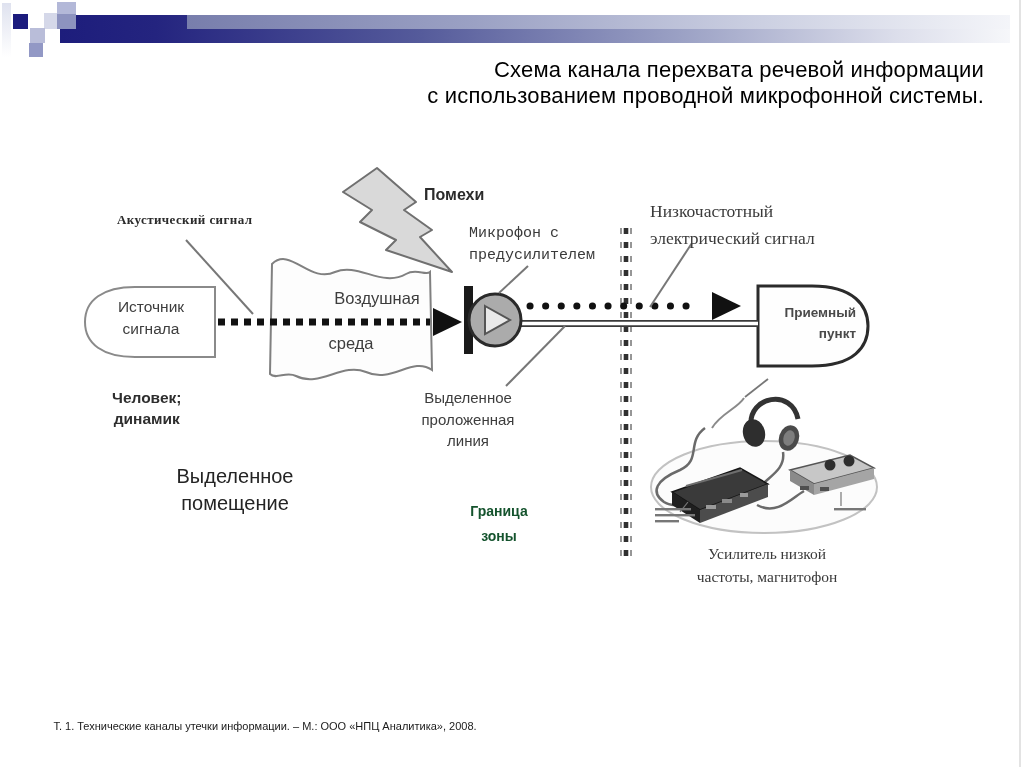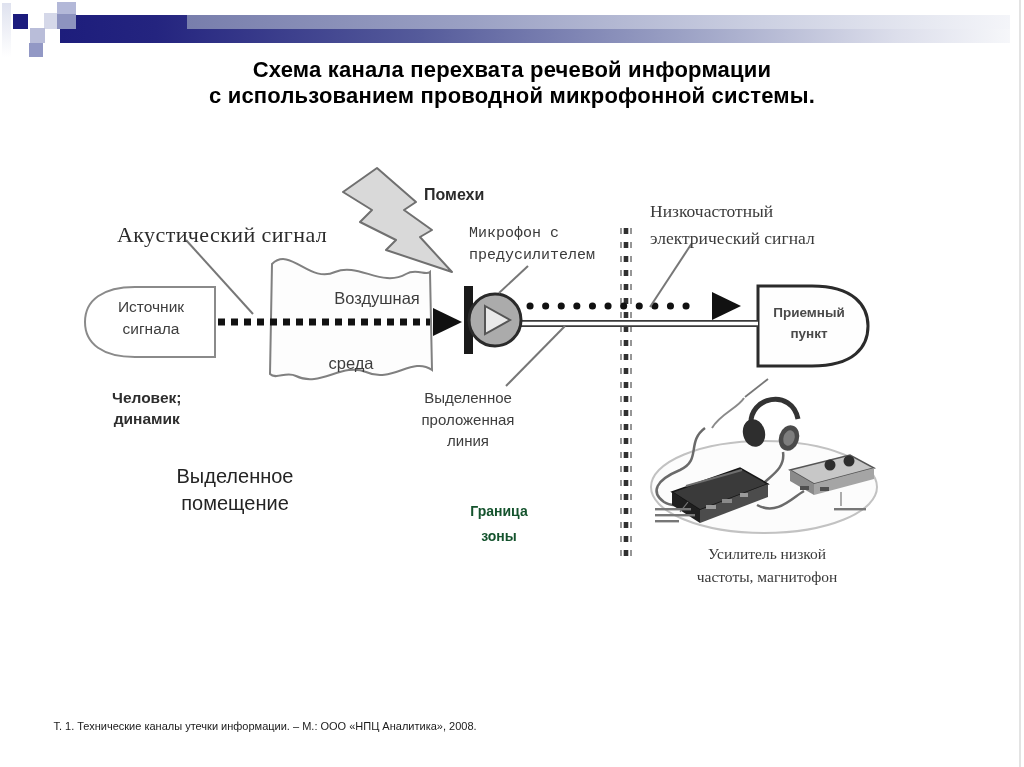--- a/index.html
+++ b/index.html
@@ -9,22 +9,22 @@
   }
   .abs{position:absolute;}
   
   .bar-main{left:60px;top:15px;width:950px;height:28px;
     background:linear-gradient(to right,#1d1d7c 0%,#24247f 10%,#555b9b 38%,#9aa0c4 65%,#dcdeeb 88%,#f6f7fa 100%);}
   .bar-top-overlay{left:187px;top:15px;width:823px;height:14px;
     background:linear-gradient(to right,#787eac 0%,#9ba1c4 35%,#ccd0e2 70%,#f4f5f9 100%);}
   .sq{position:absolute;}
   .left-strip{left:2px;top:3px;width:9px;height:54px;background:linear-gradient(to bottom,#dfe2ef,#ffffff);}
   
-  .title{left:40px;top:57px;width:944px;text-align:center;color:#000;
-    font-size:22px;font-weight:bold;line-height:26px;letter-spacing:0.2px;}
+  .title{left:40px;top:57px;width:944px;text-align:right;color:#000;
+    font-size:22px;font-weight:normal;line-height:26px;letter-spacing:0.2px;}
   
   .lbl{color:#333;}
   .serif{font-family:"Liberation Serif",serif;}
   .footer{left:45px;top:719px;width:440px;text-align:center;font-size:11px;line-height:14px;color:#1a1a1a;}
   .edge-right{left:1019px;top:0;width:2px;height:767px;background:#e3e3e3;}
 </style>
 </head>
 <body>
 
 <div id="slide">
@@ -130,46 +130,46 @@
         <rect x="655" y="514" width="40" height="2.4"></rect>
         <rect x="655" y="520" width="24" height="2.4"></rect>
         <line x1="841" y1="492" x2="841" y2="506" stroke="#777777" stroke-width="1.2"></line>
         <rect x="834" y="508" width="32" height="2.4"></rect>
       </g>
     </g>
   </svg>
 
   <div class="abs lbl" style="left:424px;top:186px;font-size:16px;font-weight:bold;color:#2b2b2b;">Помехи</div>
 
-  <div class="abs lbl serif" style="left:117px;top:222px;font-size:22px;font-weight:normal;color:#2b2b2b;letter-spacing:0.4px;">Акустический сигнал</div>
+  <div class="abs lbl serif" style="left:117px;top:212px;font-size:13px;font-weight:bold;color:#2b2b2b;letter-spacing:0.4px;">Акустический сигнал</div>
 
   <div class="abs lbl serif" style="left:469px;top:223px;font-size:15px;line-height:22px;color:#3a3a3a;font-family:Liberation Mono, monospace;">
     <div>Микрофон с</div>
     <div>предусилителем</div>
   </div>
 
   <div class="abs lbl serif" style="left:650px;top:198px;font-size:17.5px;line-height:27px;color:#3a3a3a;">
     <div>Низкочастотный</div>
     <div>электрический сигнал</div>
   </div>
 
   <div class="abs lbl" style="left:90px;top:296px;width:122px;text-align:center;font-size:15.5px;line-height:22px;color:#3d3d3d;">
     <div>Источник</div>
     <div>сигнала</div>
   </div>
 
   <div class="abs lbl" style="left:270px;top:289px;width:162px;text-align:center;font-size:16.5px;color:#3d3d3d;margin-left:26px;">Воздушная</div>
-  <div class="abs lbl" style="left:270px;top:334px;width:162px;text-align:center;font-size:16.5px;color:#3d3d3d;margin-top:20px;">среда</div>
+  <div class="abs lbl" style="left:270px;top:334px;width:162px;text-align:center;font-size:16.5px;color:#3d3d3d;">среда</div>
 
   <div class="abs lbl" style="left:112px;top:387px;font-size:15.5px;font-weight:bold;line-height:21px;color:#2e2e2e;text-align:center;">
     <div>Человек;</div>
     <div>динамик</div>
   </div>
 
-  <div class="abs lbl" style="left:762px;top:302px;width:94px;text-align:center;font-size:13.5px;font-weight:600;line-height:21px;color:#4a4a4a;">
+  <div class="abs lbl" style="left:762px;top:302px;width:94px;text-align:right;font-size:13.5px;font-weight:600;line-height:21px;color:#4a4a4a;">
     <div>Приемный</div>
     <div>пункт</div>
   </div>
 
   <div class="abs lbl" style="left:400px;top:387px;width:136px;text-align:center;font-size:15px;line-height:21.5px;color:#3d3d3d;">
     <div>Выделенное</div>
     <div>проложенная</div>
     <div>линия</div>
   </div>
 

